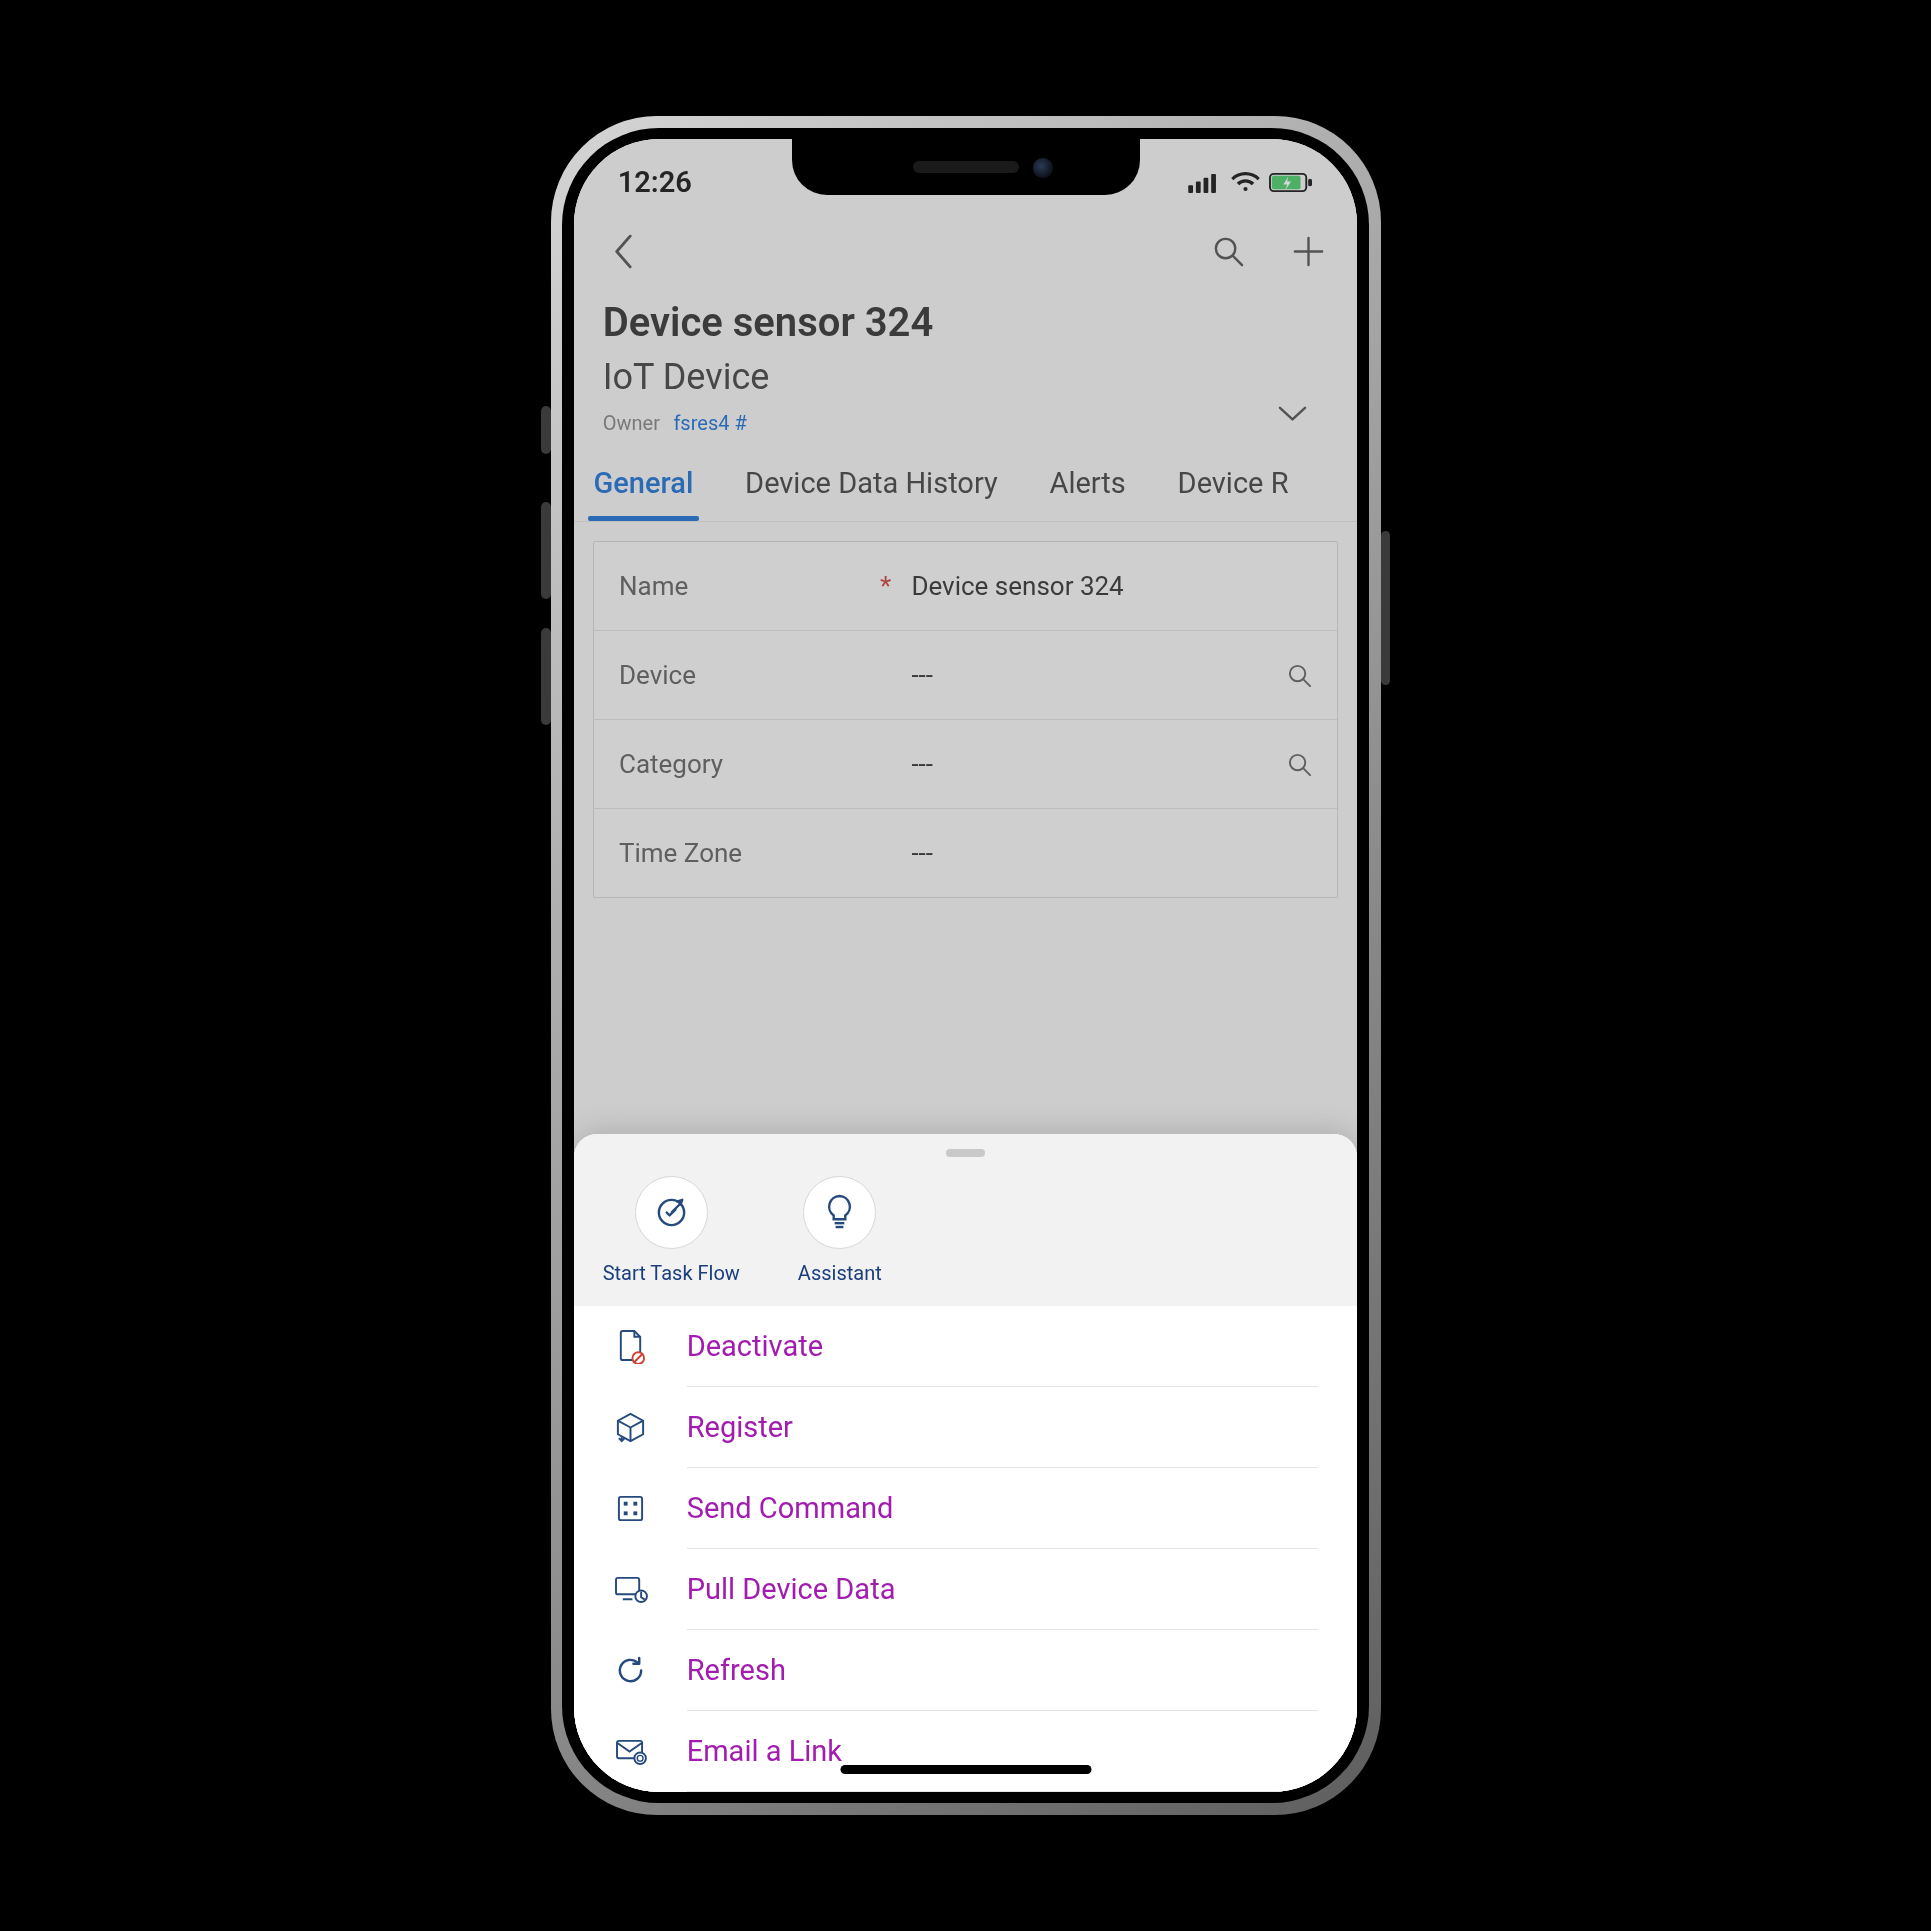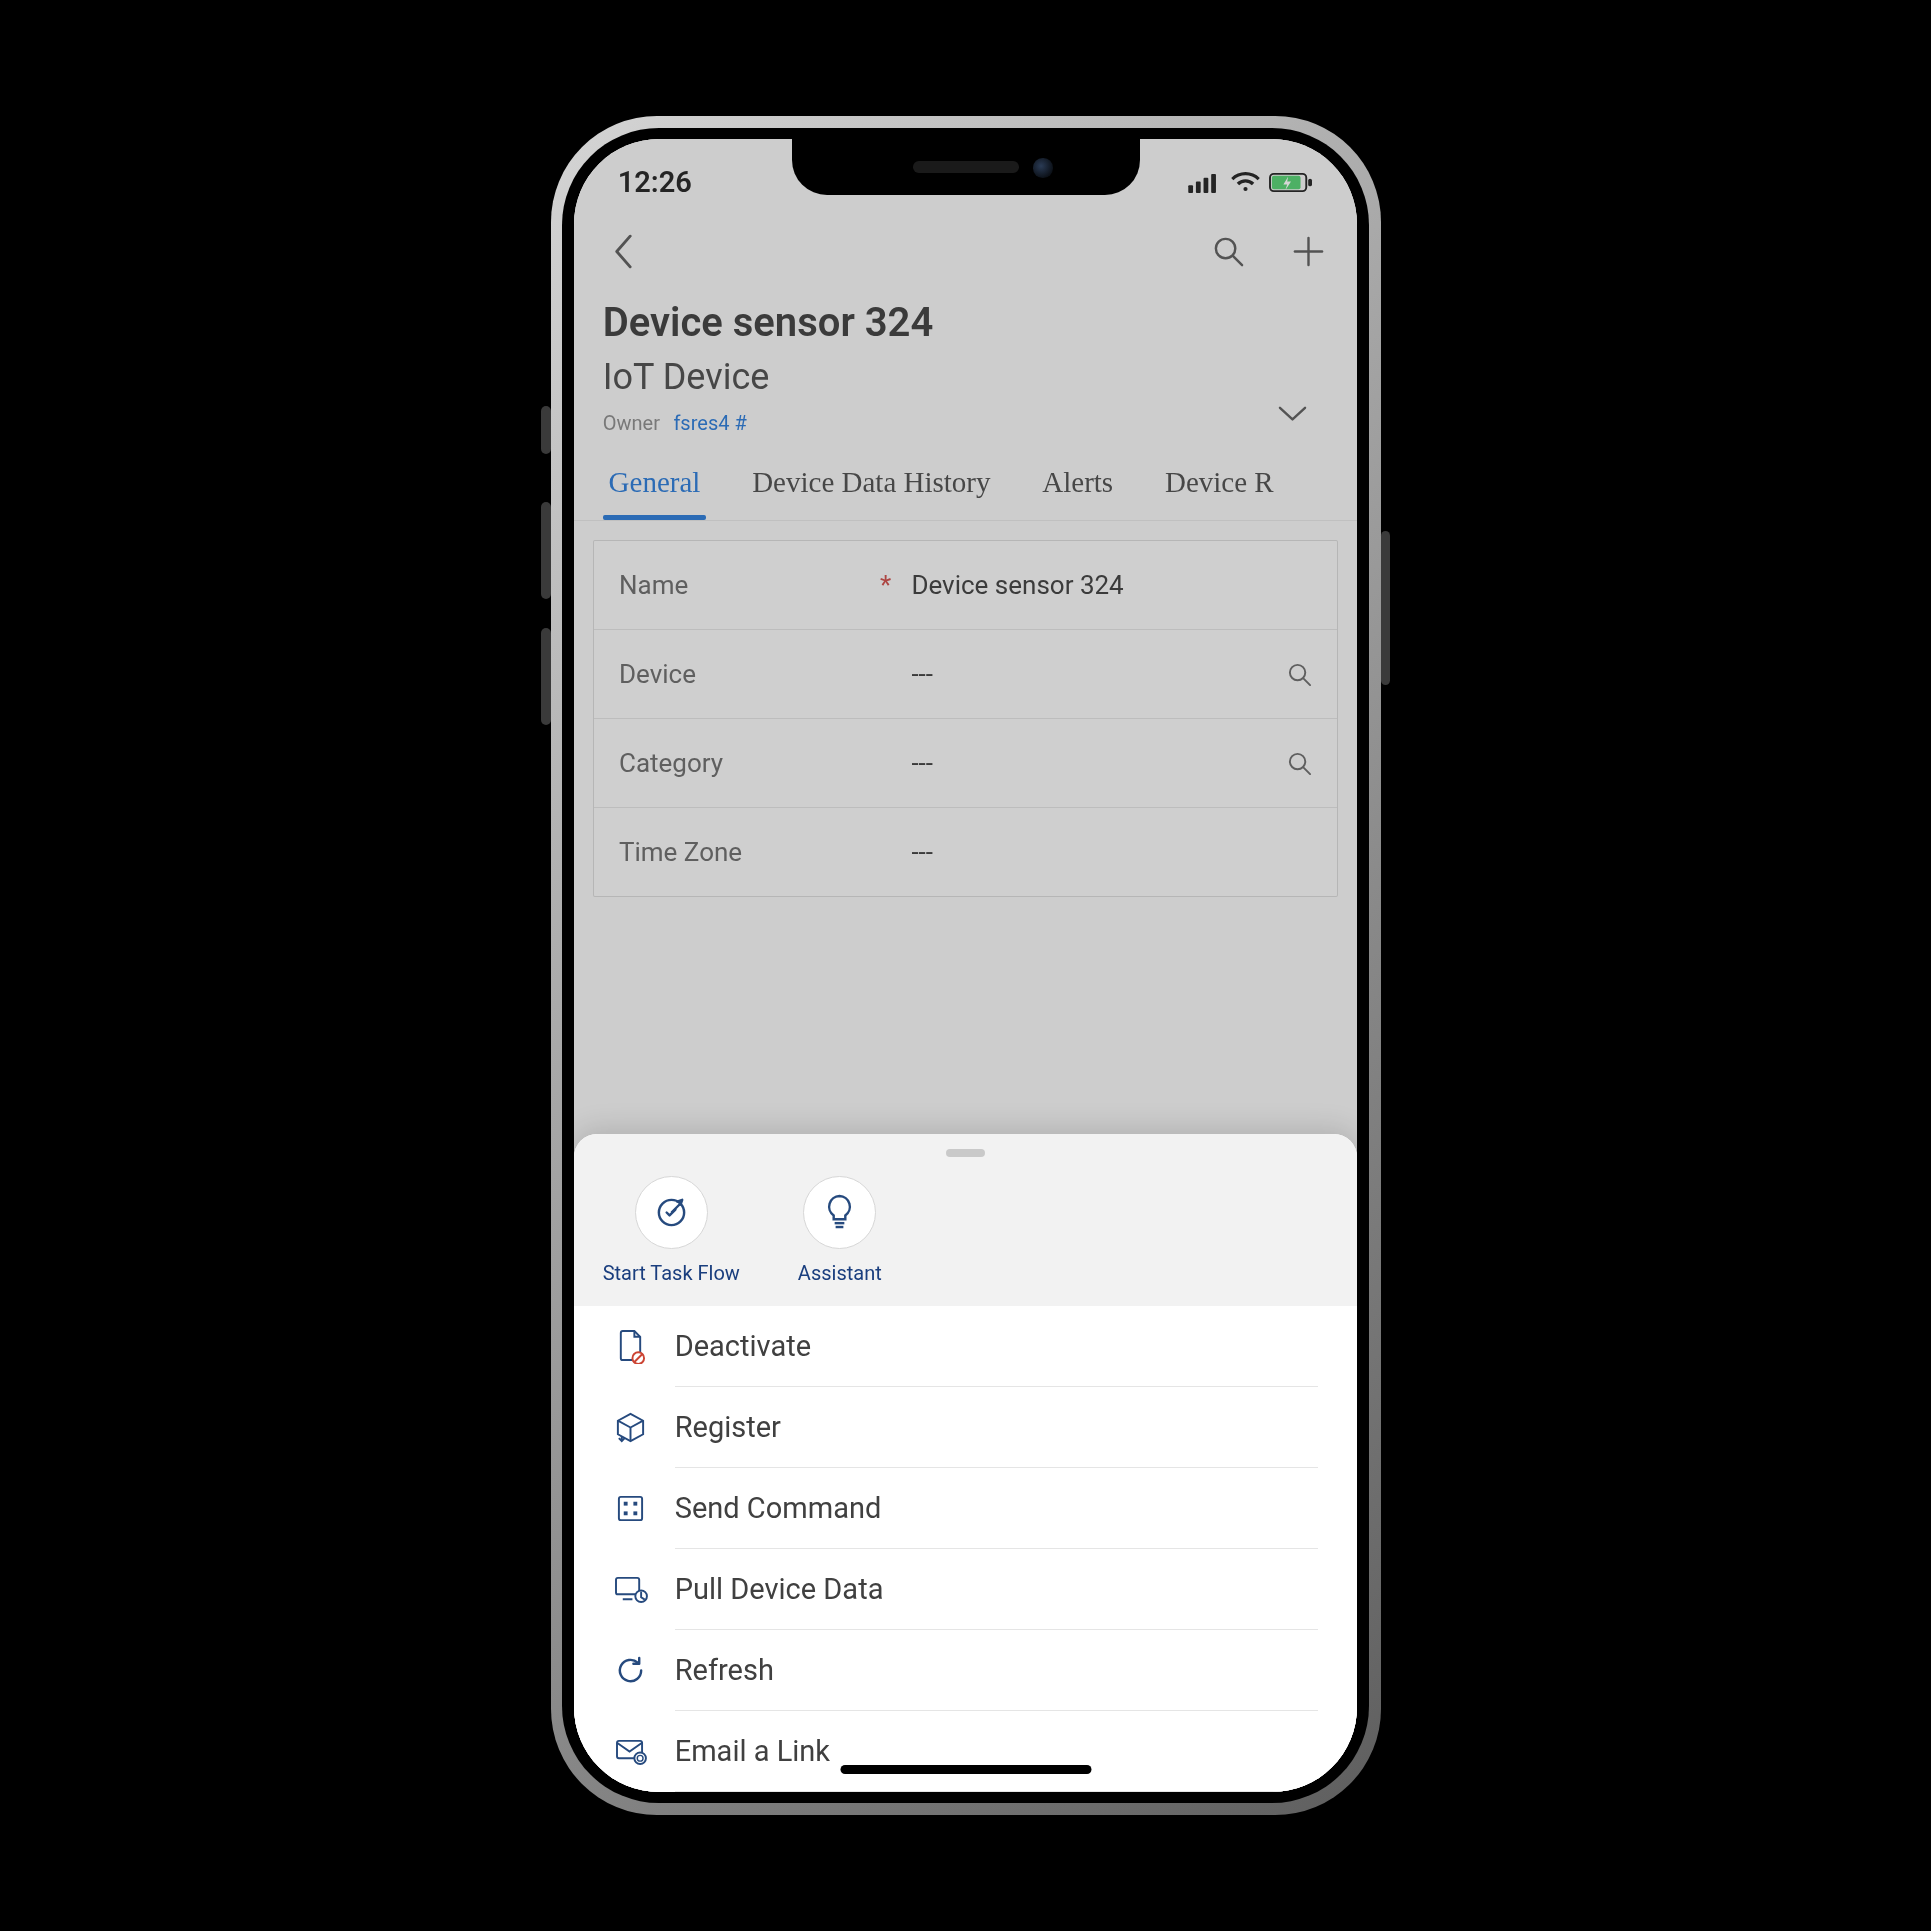--- a/index.html
+++ b/index.html
@@ -112,27 +112,26 @@
   .owner-row  { margin-top: 13.5px; font-size: 20px; display:flex; align-items:center; gap:13.5px; }
   .owner-row .lbl { color:#7a7a7a; }
   .owner-row .val { color:#0b66d0; }
   .expand-caret {
     position:absolute; right: 48px; margin-top: -31px;
   }
 
   
   .tabs {
     display:flex;
-    padding: 0 33px;
+    padding: 0 18px;
     gap: 48px;
     font-size: 29px;
     border-bottom: 1px solid rgba(0,0,0,.08);
     overflow: hidden;
     white-space: nowrap;
-    font-family: Liberation Serif, serif;
   }
   .tab {
     padding: 17.4px 1.9px 21px;
     color: #333;
     position: relative;
   }
   .tab.active { color: #0b66d0; font-weight: 500; }
   .tab.active::after {
     content:""; position:absolute; left:-3.9px; right:-3.9px; bottom:0;
     height:4.8px; background:#0b66d0; border-radius:1.9px;
@@ -184,23 +183,23 @@
   }
   .qa-circle {
     width:73px; height:73px; border-radius:50%;
     background:#fff; border:1px solid #d7d7d7;
     display:flex; align-items:center; justify-content:center;
   }
   .menu {
     background:#fff;
   }
   .menu-item {
-    display:flex; align-items:center; gap:27px;
+    display:flex; align-items:center; gap:39px;
     padding: 23px 39px;
-    font-size: 29px; color:#404040;
+    font-size: 29px; color:#a21caf;
   }
   .menu-item .micon { width:35px; height:35px; display:flex; align-items:center; justify-content:center; color:#264a7e; flex-shrink:0;}
   .menu-item .mlabel { flex:1; border-bottom:1px solid rgba(0,0,0,.1); padding-bottom:23px; margin-bottom:-23px; }
 
   
   .home-ind {
     position:absolute; bottom: 17.4px; left:50%; transform:translateX(-50%);
     width: 251px; height: 9.7px; background:#000; border-radius:4.8px; z-index:30;
   }
 

